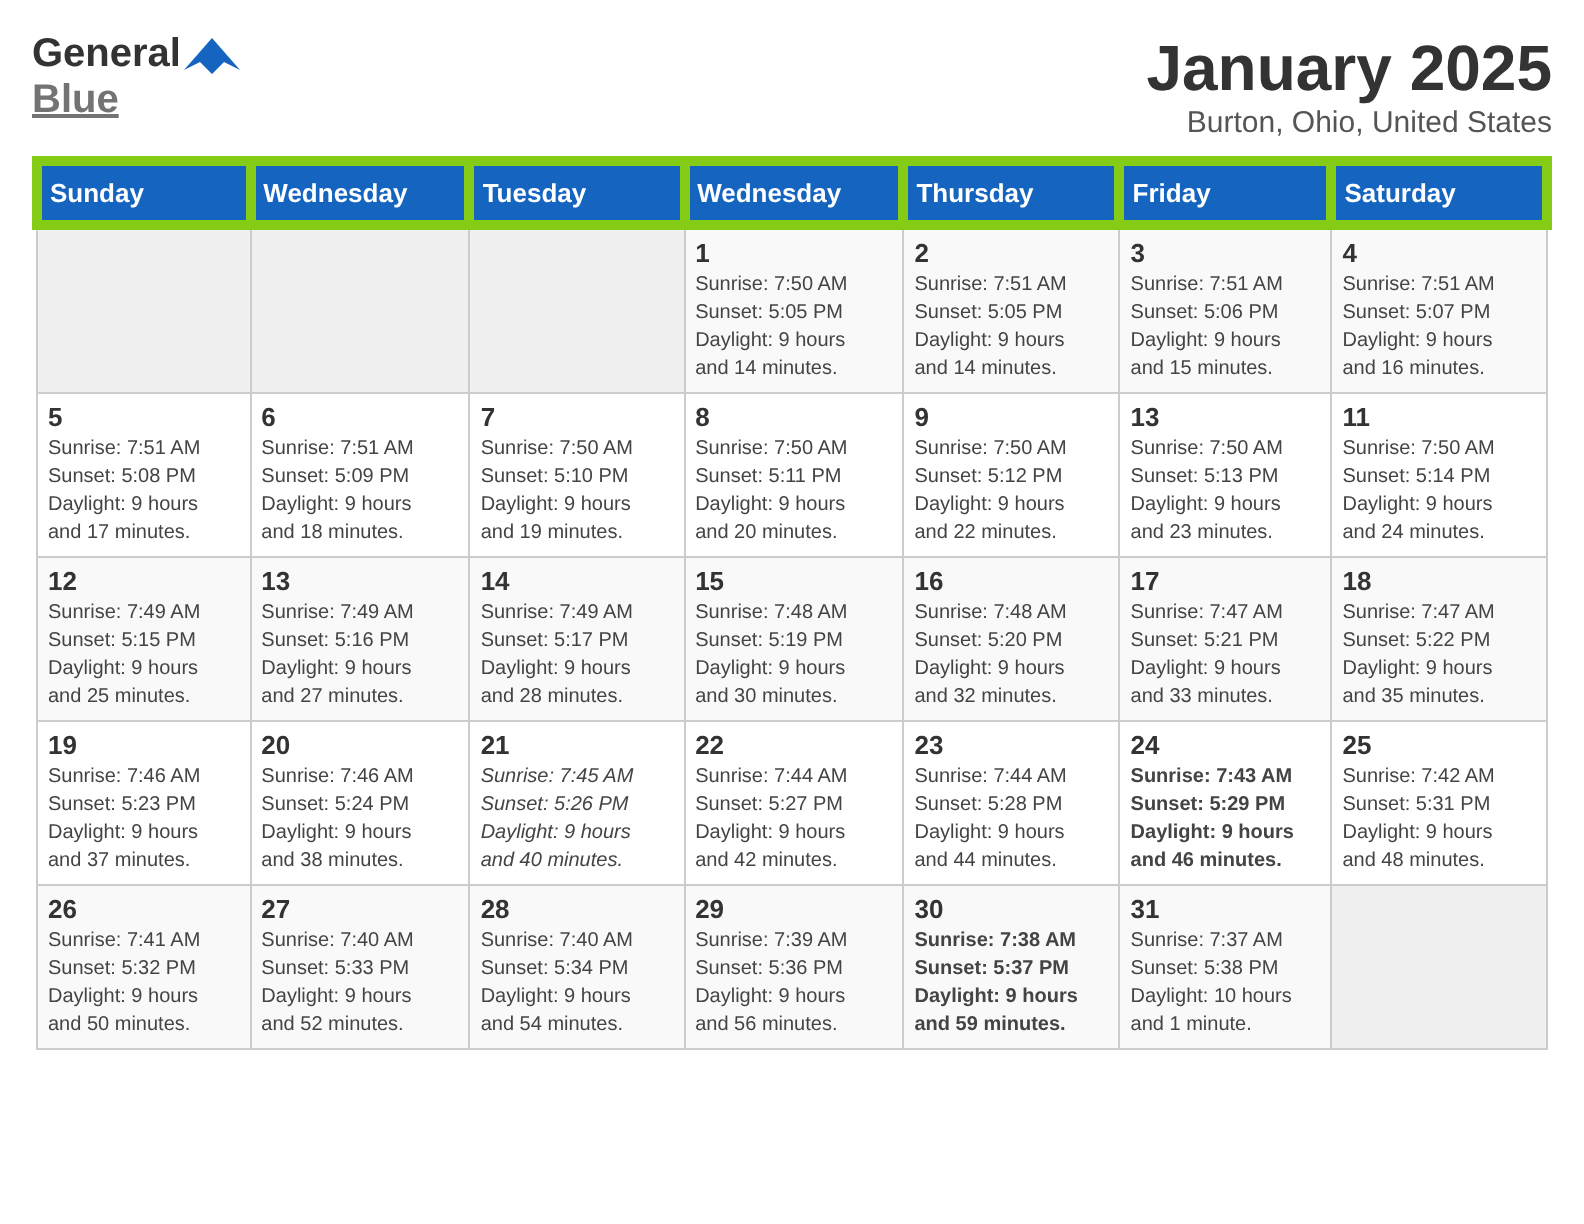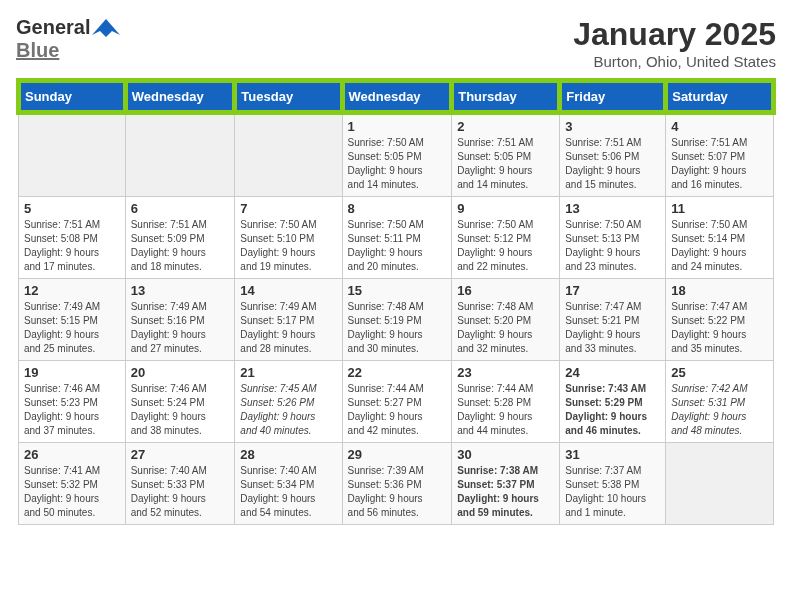--- a/index.html
+++ b/index.html
@@ -297,21 +297,21 @@
         </td>
         <td>
           <span class="day-num">24</span>
           <div class="day-info" style="white-space: pre-line; font-weight: bold;">Sunrise: 7:43 AM
 Sunset: 5:29 PM
 Daylight: 9 hours
 and 46 minutes.</div>
         </td>
         <td>
           <span class="day-num">25</span>
-          <div class="day-info" style="white-space: pre-line; font-style: italic;">Sunrise: 7:42 AM
+          <div class="day-info" style="white-space: pre-line;">Sunrise: 7:42 AM
 Sunset: 5:31 PM
 Daylight: 9 hours
 and 48 minutes.</div>
         </td>
       </tr>
       <tr>
         <td>
           <span class="day-num">26</span>
           <div class="day-info" style="white-space: pre-line;">Sunrise: 7:41 AM
 Sunset: 5:32 PM

